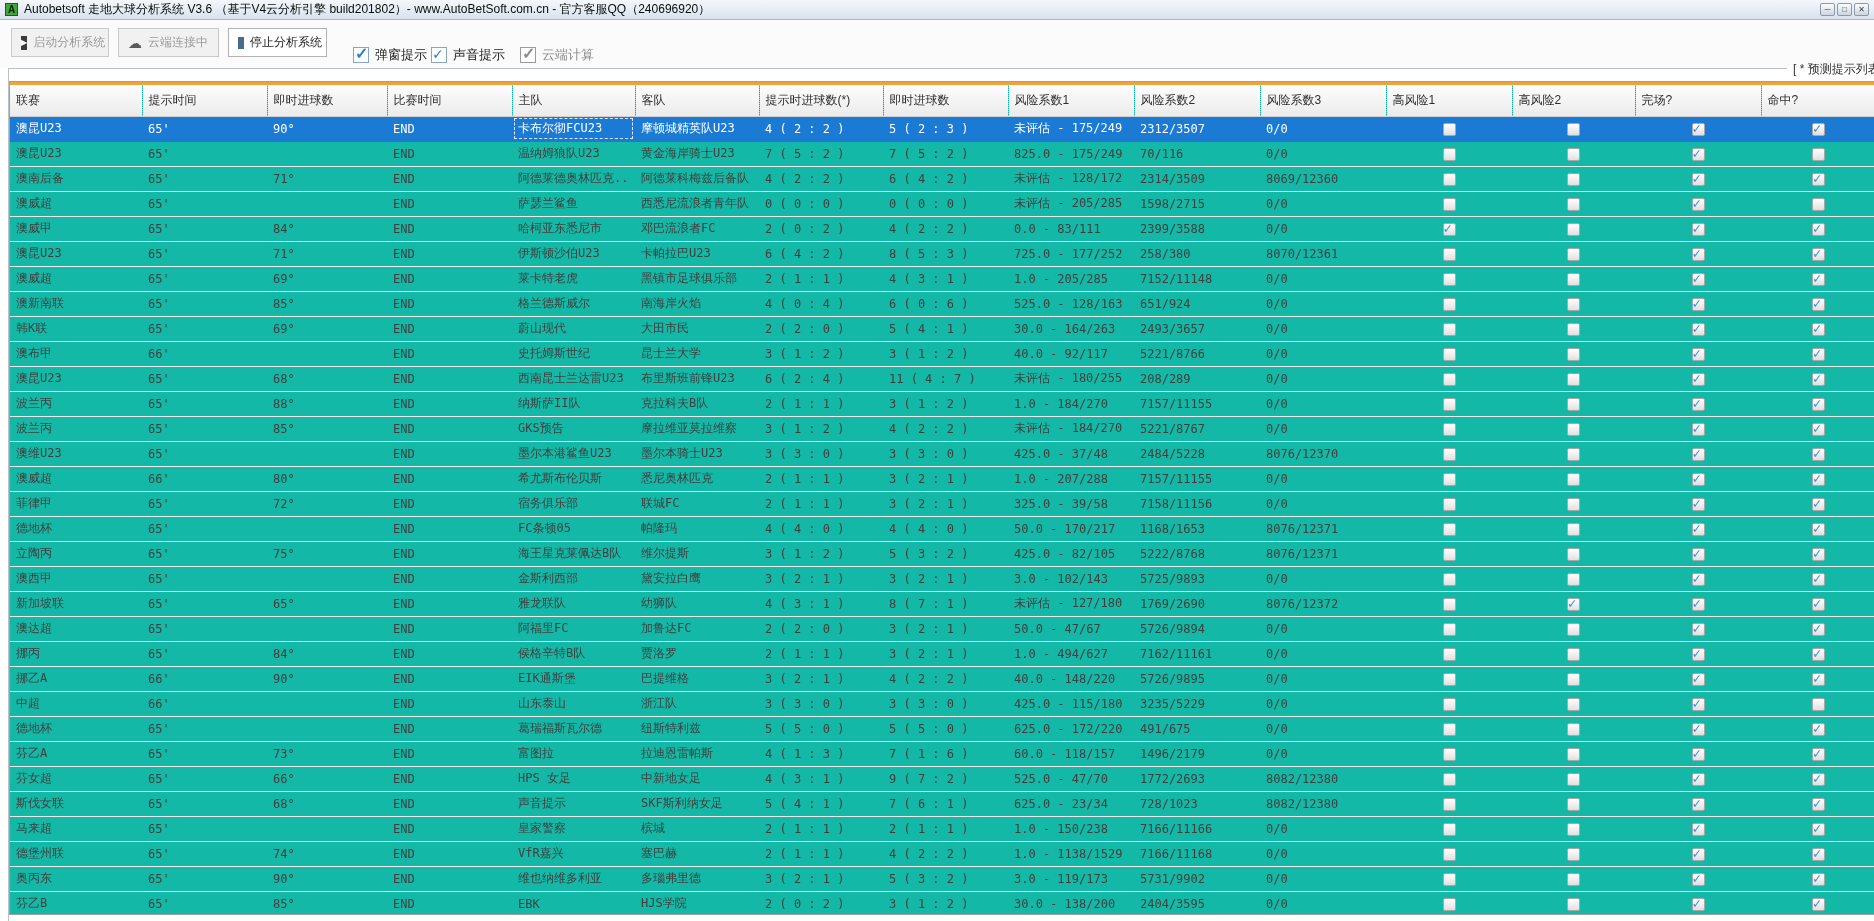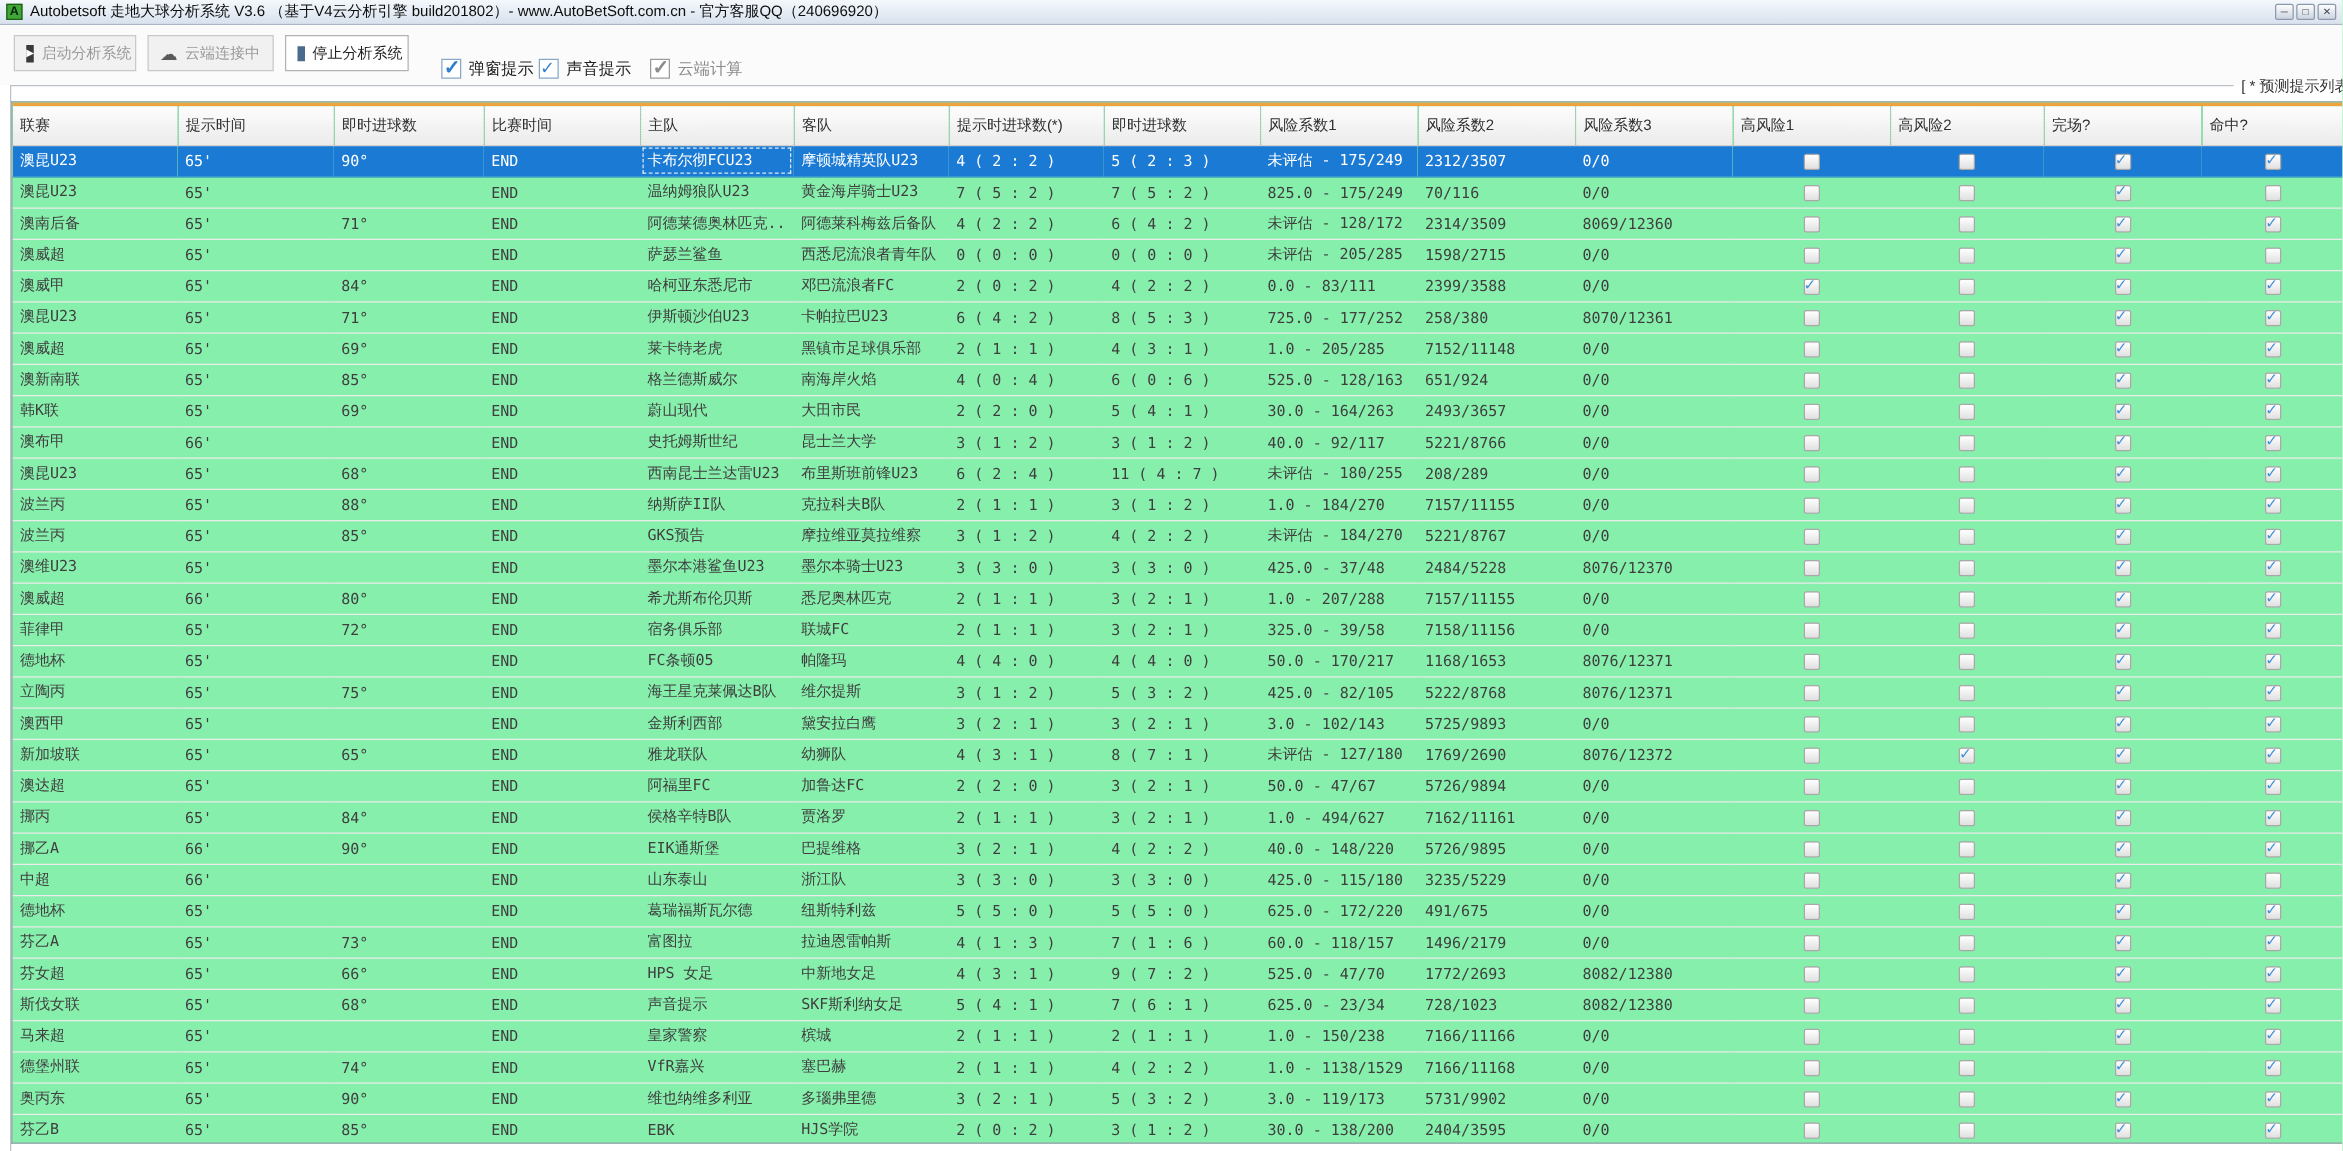--- a/index.html
+++ b/index.html
@@ -49,21 +49,21 @@
   .cbx.checked::after { content:"✓"; position:absolute; left:1px; top:-4px; font-size:16px; font-weight:bold; color:#2f7fd0; }
   .cbx.gray { border-color:#9b9b9b; }
   .cbx.gray.checked::after { color:#8c8c8c; }
   
   .groupline { position:absolute; left:8px; top:68px; width:1779px; border-top:1px solid #bcc1c8; }
   .groupvert { position:absolute; left:8px; top:68px; height:853px; border-left:1px solid #bcc1c8; }
   .grouplabel { position:absolute; left:1793px; top:61px; font-size:12px; color:#333; white-space:nowrap; }
   
   .tablewrap {
     position:absolute; left:9px; top:81px; width:1865px; height:834px;
-    border:1px solid #98a0a9; border-right:none; background:#86efac; overflow:hidden;
+    border:1px solid #98a0a9; border-right:none; background:#14b8a6; overflow:hidden;
   }
   .orange-bar { height:3px; background:#f0a23c; }
   table { border-collapse:collapse; table-layout:fixed; width:1856px; }
   thead th {
     height:31px; background:linear-gradient(#fdfdfd,#ebebeb);
     border-bottom:1px solid #cfcfcf; border-left:1px dotted #b5b5b5;
     font-size:12px; font-weight:normal; color:#2f2f2f;
     text-align:left; padding:0 0 0 6px; white-space:nowrap; overflow:hidden;
   }
   thead th:first-child { border-left:none; }

